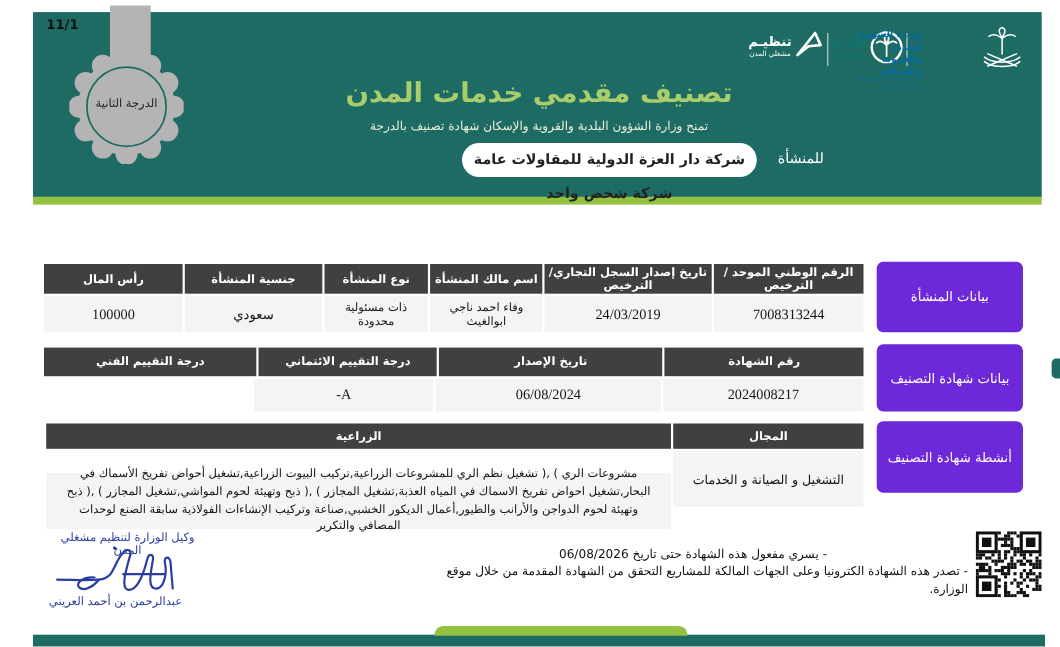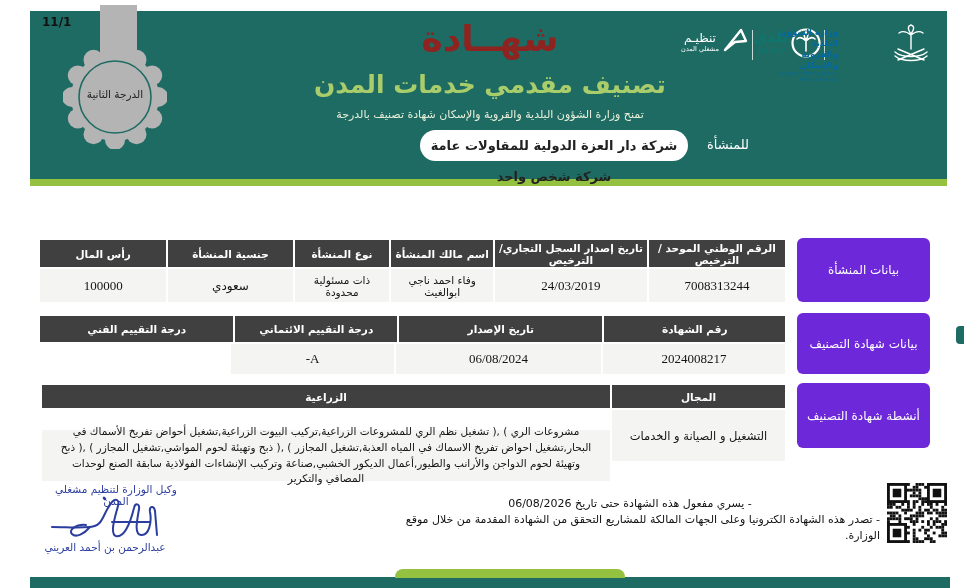--- a/index.html
+++ b/index.html
@@ -18,21 +18,21 @@
   .cert-title{left:330px;top:18px;width:320px;text-align:center;font-size:36px;font-weight:bold;color:#8e231f;}
   .cert-subtitle{left:290px;top:70px;width:400px;text-align:center;font-size:25px;font-weight:bold;color:#a9cd6b;}
   .cert-tagline{left:290px;top:108px;width:400px;text-align:center;font-size:11px;color:#e9f0da;}
   .entity-pill{left:420px;top:130px;width:268px;height:31px;background:#ffffff;border-radius:16px;
                text-align:center;line-height:31px;font-size:13px;font-weight:bold;color:#222;}
   .entity-label{left:698px;top:137px;width:60px;text-align:center;font-size:13px;color:#ffffff;}
 
   
   .logo-sep{top:30px;width:1px;height:30px;background:rgba(255,255,255,.75);}
   .reg-text{left:680px;top:31px;width:40px;text-align:center;color:#fff;}
-  .reg-text .l1{font-size:12px;font-weight:normal;line-height:14px;}
+  .reg-text .l1{font-size:12px;font-weight:bold;line-height:14px;}
   .reg-text .l2{font-size:6.5px;line-height:8px;}
   .balady-text{left:756px;top:29px;width:32px;text-align:center;color:#0f766e;}
   .balady-text .l1{font-size:15px;font-weight:bold;line-height:17px;}
   .balady-text .l2{font-size:8px;line-height:9px;}
   .ministry-text{left:778px;top:27px;width:60px;text-align:right;color:#0369a1;direction:rtl;}
   .ministry-text .l1,.ministry-text .l2{font-size:8.5px;font-weight:bold;line-height:11px;}
   .ministry-text .l3{font-size:4.5px;line-height:6px;opacity:.85;direction:ltr;text-align:right;}
 
   
   .tbl{background:#ffffff;direction:rtl;}
@@ -84,21 +84,20 @@
           <circle cx="14.8" cy="73.5" r="10"></circle>
         <circle cx="9" cy="52" r="10"></circle>
           <circle cx="14.8" cy="30.5" r="10"></circle>
           <circle cx="30.5" cy="14.8" r="10"></circle>
       </g>
       <circle cx="52" cy="52" r="36" fill="none" stroke="#1e6b64" stroke-width="1.6"></circle>
     </svg>
   </div>
   <div class="abs medal-label" dir="rtl">الدرجة الثانية</div>
 
-  <div class="abs cert-title" dir="rtl">شهــادة</div>
   <div class="abs cert-subtitle" dir="rtl">تصنيف مقدمي خدمات المدن</div>
   <div class="abs cert-tagline" dir="rtl">تمنح وزارة الشؤون البلدية والقروية والإسكان شهادة تصنيف بالدرجة</div>
 
   <div class="abs entity-label" dir="rtl">للمنشأة</div>
   <div class="abs entity-pill" dir="rtl">شركة دار العزة الدولية للمقاولات عامة شركة شخص واحد</div>
 
   <div class="abs reg-text">
     <div class="l1" dir="rtl">تنظيـم</div>
     <div class="l2" dir="rtl">مشغلي المدن</div>
   </div>

